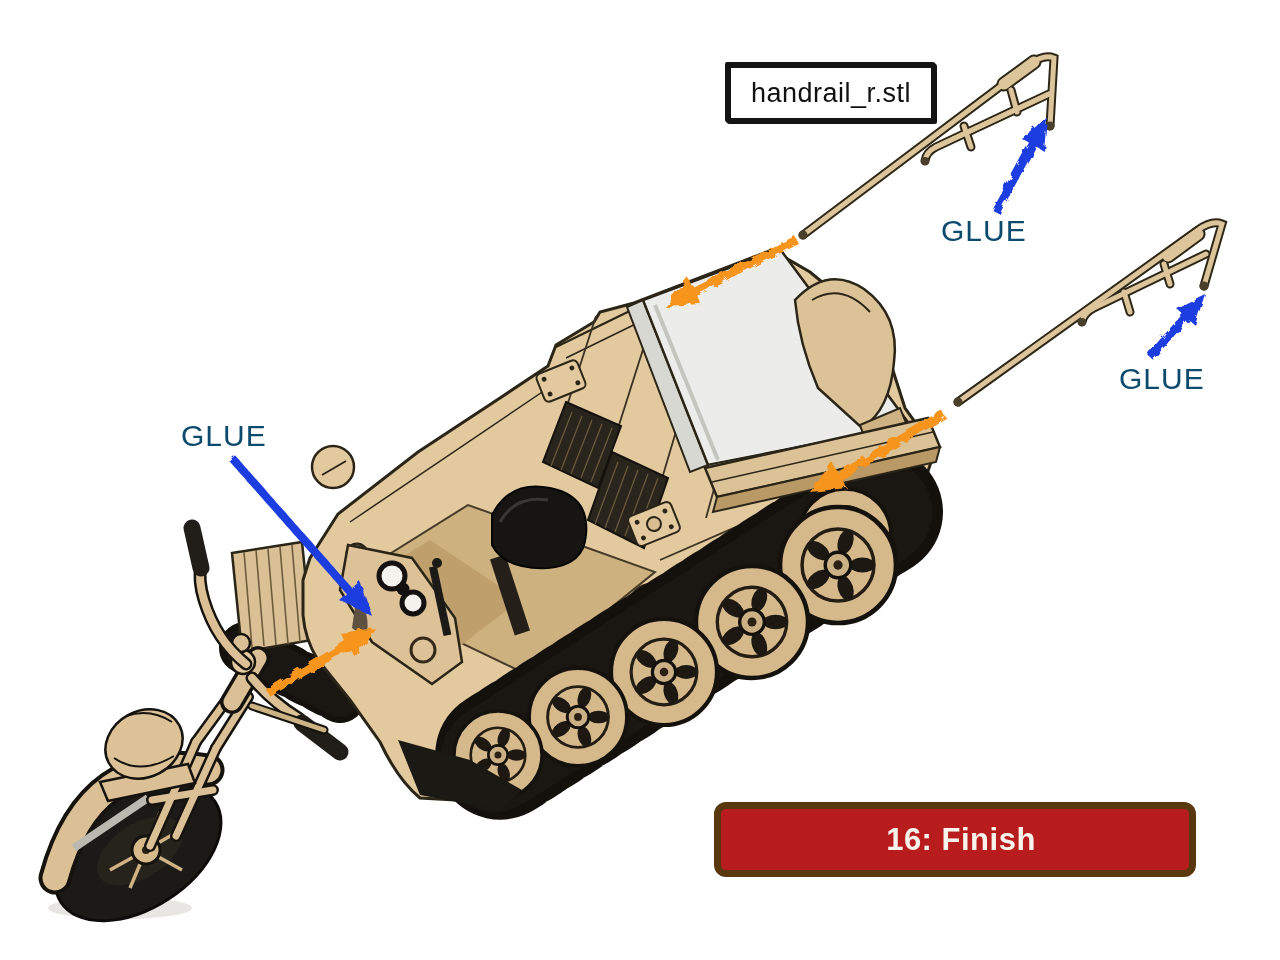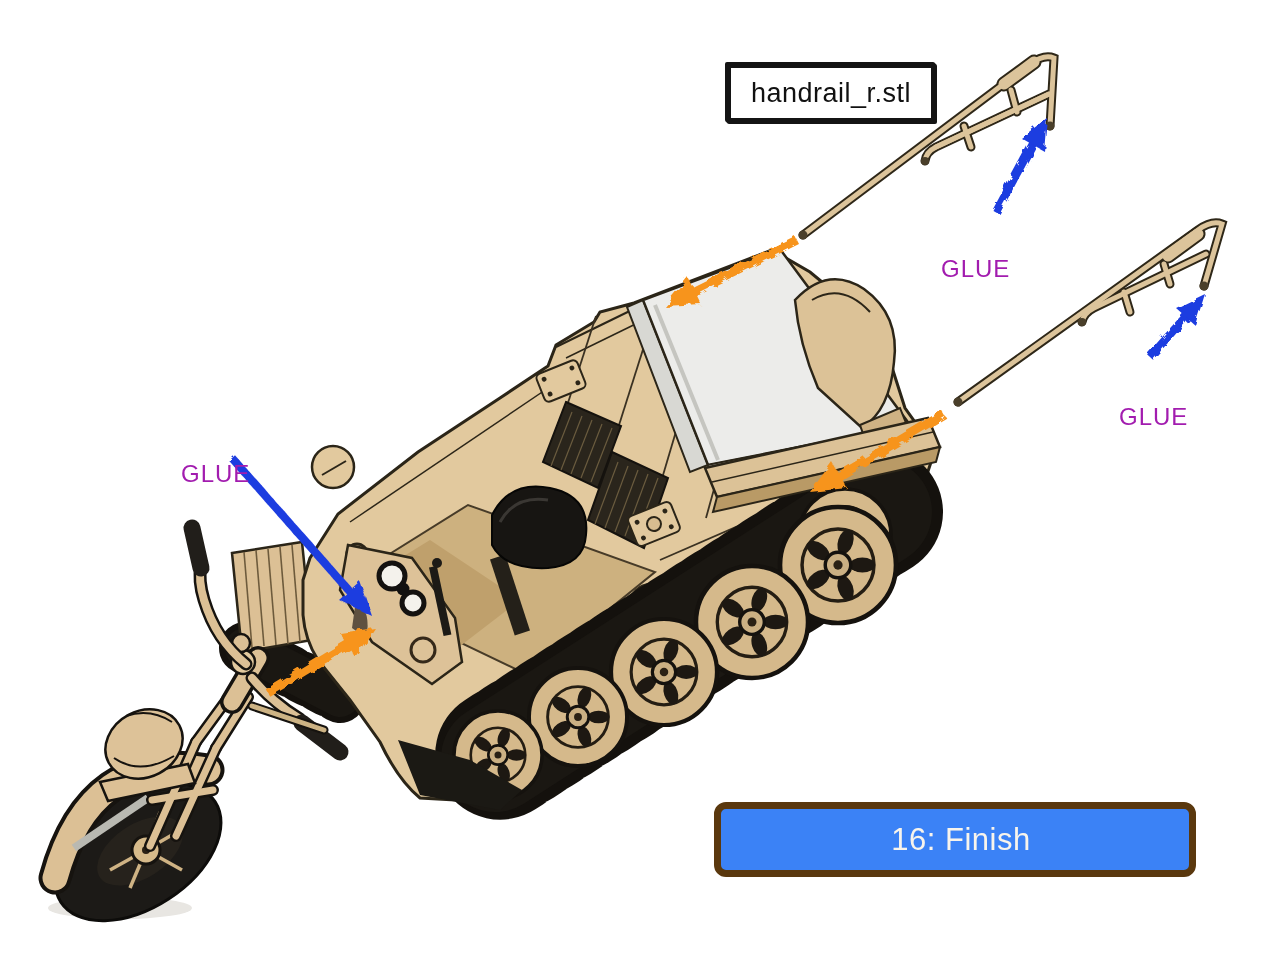--- a/index.html
+++ b/index.html
@@ -3,25 +3,25 @@
 <meta charset="utf-8">
 <style>
   html,body{margin:0;padding:0;background:#ffffff;}
   #stage{position:relative;width:1280px;height:960px;background:#ffffff;overflow:hidden;
          font-family:"Liberation Sans",sans-serif;}
   #stage svg{position:absolute;left:0;top:0;}
   .part-label{position:absolute;display:flex;align-items:center;justify-content:center;
     background:#ffffff;border:5px solid #141414;border-radius:2px;
     box-shadow:0 0 0 1px #ffffff inset, 1px 1px 0 0 #141414, -1px -1px 0 0 #141414;
     color:#111111;font-size:27px;letter-spacing:0.5px;}
-  .glue-label{position:absolute;color:#a21caf;font-size:24px;letter-spacing:1px;margin-top:41px;}
+  .glue-label{position:absolute;color:#0c4a6e;font-size:30px;letter-spacing:1px;}
   #banner{position:absolute;left:714px;top:802px;width:482px;height:75px;
-    background:#3b82f6;border:7px solid #5a380e;border-radius:12px;box-sizing:border-box;
+    background:#b91c1c;border:7px solid #5a380e;border-radius:12px;box-sizing:border-box;
     display:flex;align-items:center;justify-content:center;
-    color:#f8f4ec;font-size:31px;font-weight:normal;letter-spacing:0.5px;padding-left:12px;}
+    color:#f8f4ec;font-size:31px;font-weight:bold;letter-spacing:0.5px;padding-left:12px;}
 </style>
 </head>
 <body>
 
 <div id="stage">
 
 <svg width="1280" height="960" viewBox="0 0 1280 960">
   <defs>
     <filter id="rough" x="-30%" y="-30%" width="160%" height="160%">
       <feTurbulence type="fractalNoise" baseFrequency="0.11" numOctaves="2" seed="7" result="n"></feTurbulence>

